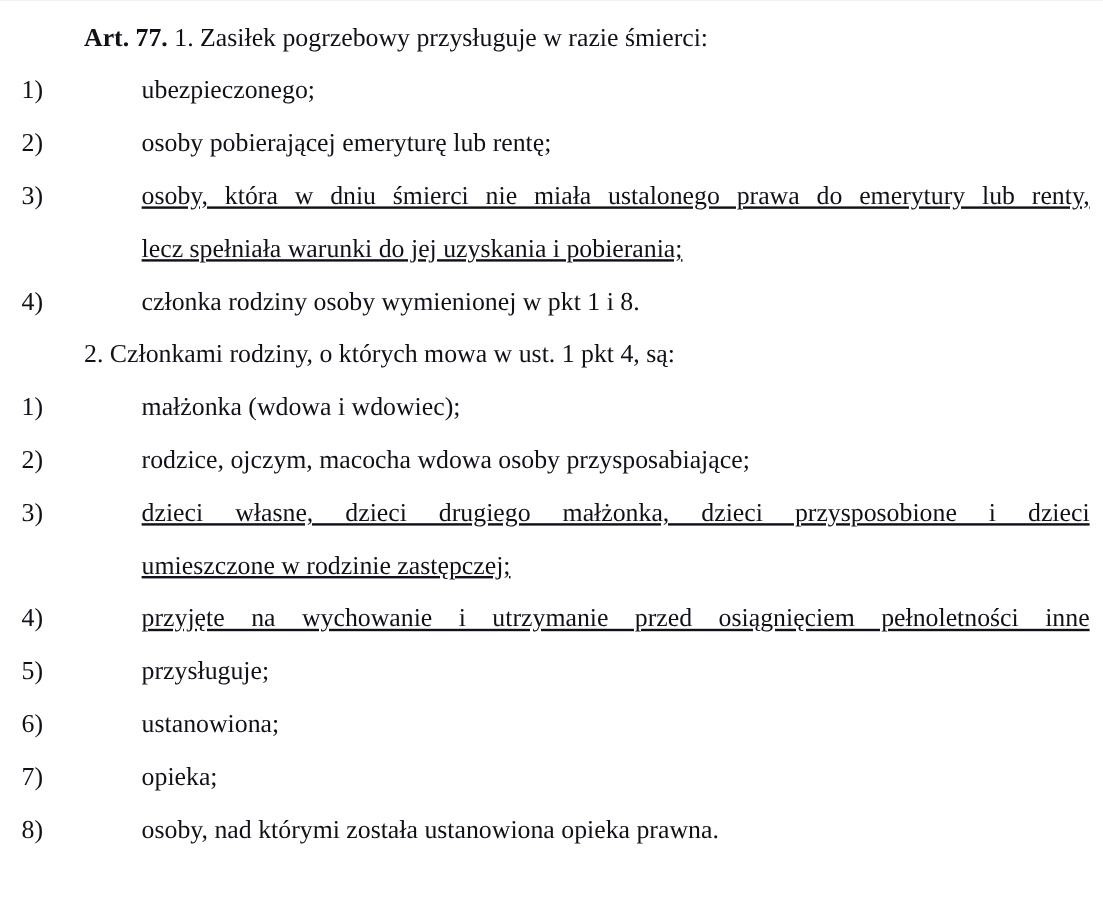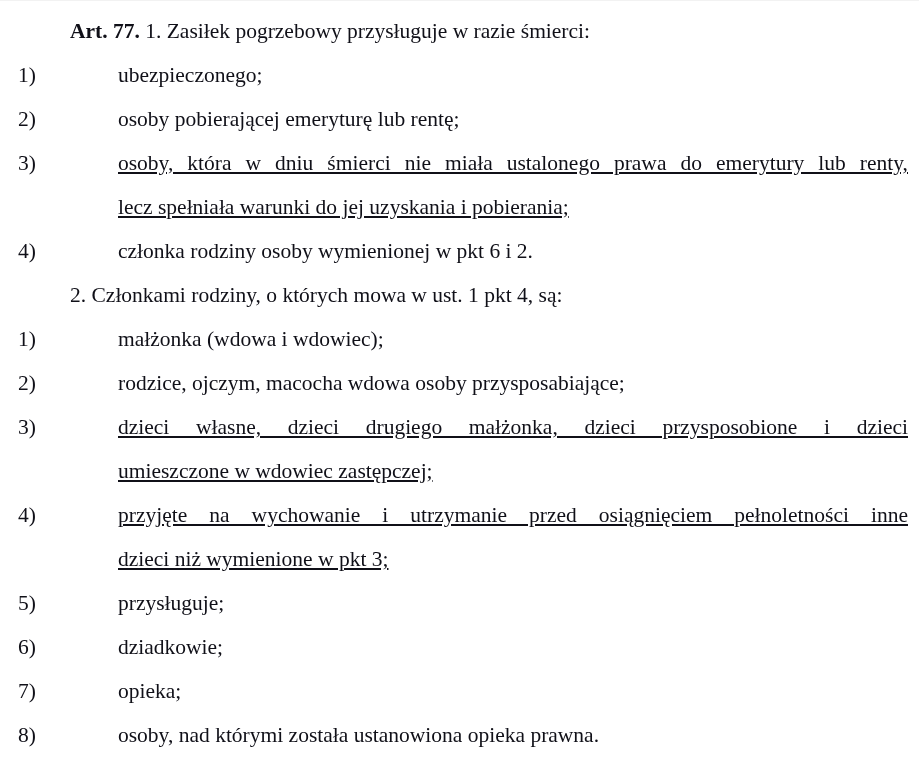--- a/index.html
+++ b/index.html
@@ -99,53 +99,53 @@
       <span class="body">osoby pobierającej emeryturę lub rentę;</span>
     </div>
 
     <div class="item stretch">
       <span class="marker">3)</span>
       <span class="body"><span>osoby, która w dniu śmierci nie miała ustalonego prawa do emerytury lub renty,</span><span class="tail">lecz spełniała warunki do jej uzyskania i pobierania;</span></span>
     </div>
 
     <div class="item">
       <span class="marker">4)</span>
-      <span class="body">członka rodziny osoby wymienionej w pkt 6 i 2.</span>
+      <span class="body">członka rodziny osoby wymienionej w pkt 1 i 8.</span>
     </div>
 
     <p class="para">2. Członkami rodziny, o których mowa w ust. 1 pkt 4, są:</p>
 
     <div class="item">
       <span class="marker">1)</span>
       <span class="body">małżonka (wdowa i wdowiec);</span>
     </div>
 
     <div class="item">
       <span class="marker">2)</span>
       <span class="body">rodzice, ojczym, macocha wdowa osoby przysposabiające;</span>
     </div>
 
     <div class="item stretch">
       <span class="marker">3)</span>
-      <span class="body"><span>dzieci własne, dzieci drugiego małżonka, dzieci przysposobione i dzieci</span><span class="tail">umieszczone w wdowiec zastępczej;</span></span>
+      <span class="body"><span>dzieci własne, dzieci drugiego małżonka, dzieci przysposobione i dzieci</span><span class="tail">umieszczone w rodzinie zastępczej;</span></span>
     </div>
 
     <div class="item stretch">
       <span class="marker">4)</span>
-      <span class="body"><span>przyjęte na wychowanie i utrzymanie przed osiągnięciem pełnoletności inne</span><span class="tail">dzieci niż wymienione w pkt 3;</span></span>
+      <span class="body"><span>przyjęte na wychowanie i utrzymanie przed osiągnięciem pełnoletności inne</span></span>
     </div>
 
     <div class="item">
       <span class="marker">5)</span>
       <span class="body">przysługuje;</span>
     </div>
 
     <div class="item">
       <span class="marker">6)</span>
-      <span class="body">dziadkowie;</span>
+      <span class="body">ustanowiona;</span>
     </div>
 
     <div class="item">
       <span class="marker">7)</span>
       <span class="body">opieka;</span>
     </div>
 
     <div class="item">
       <span class="marker">8)</span>
       <span class="body">osoby, nad którymi została ustanowiona opieka prawna.</span>

